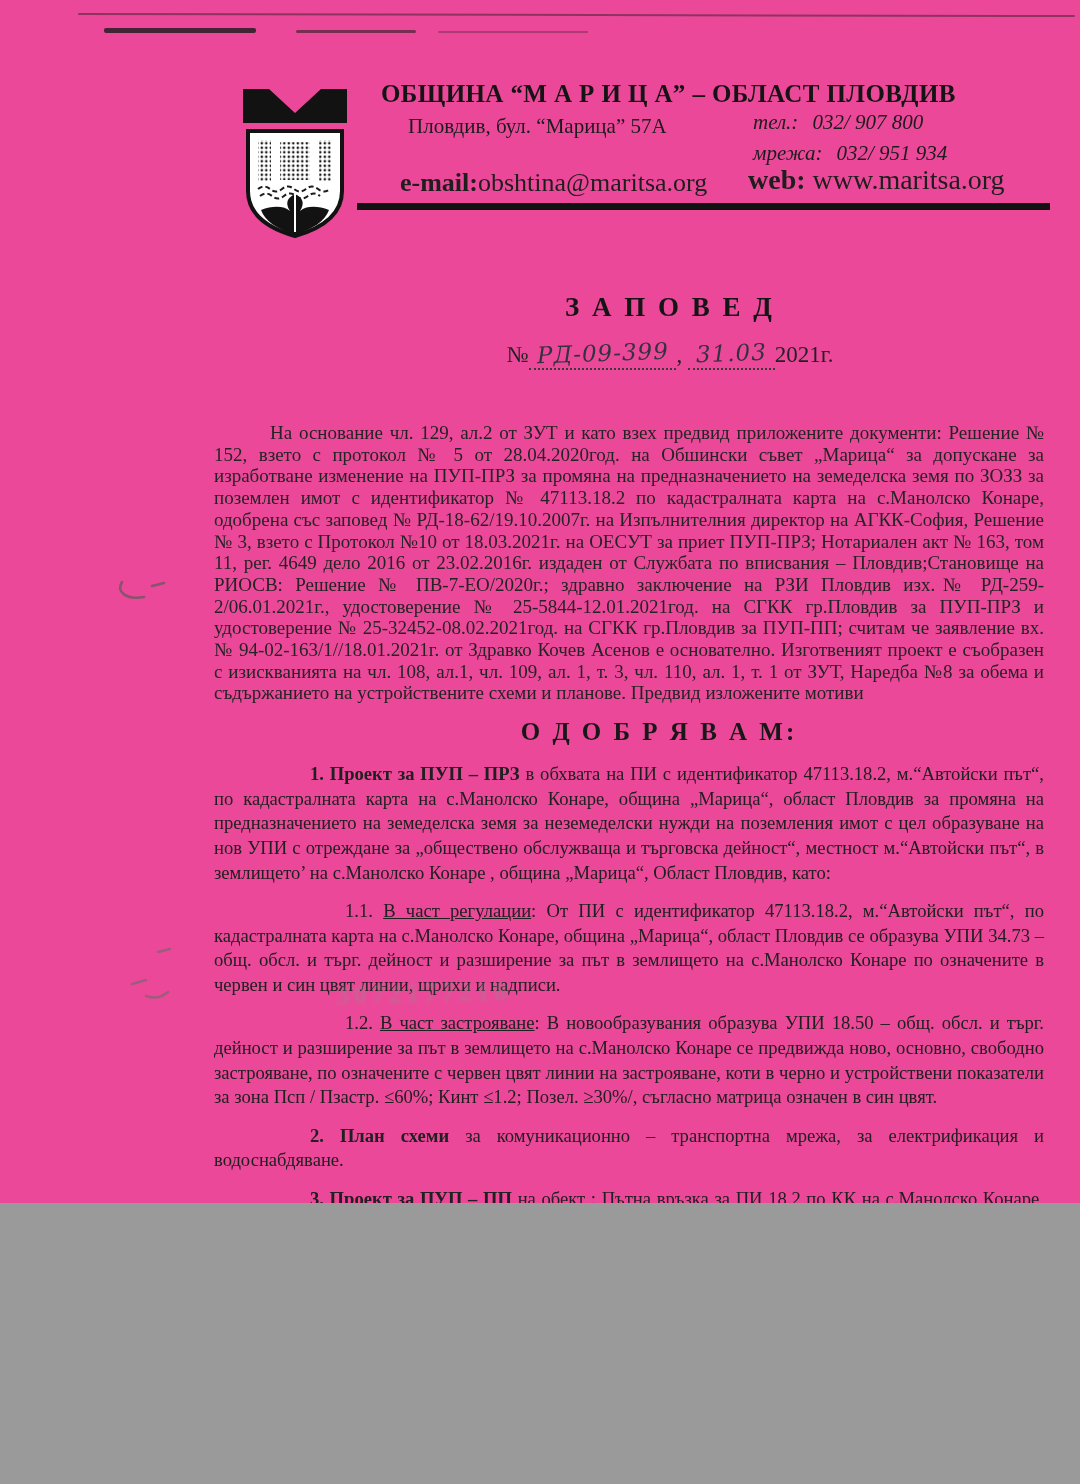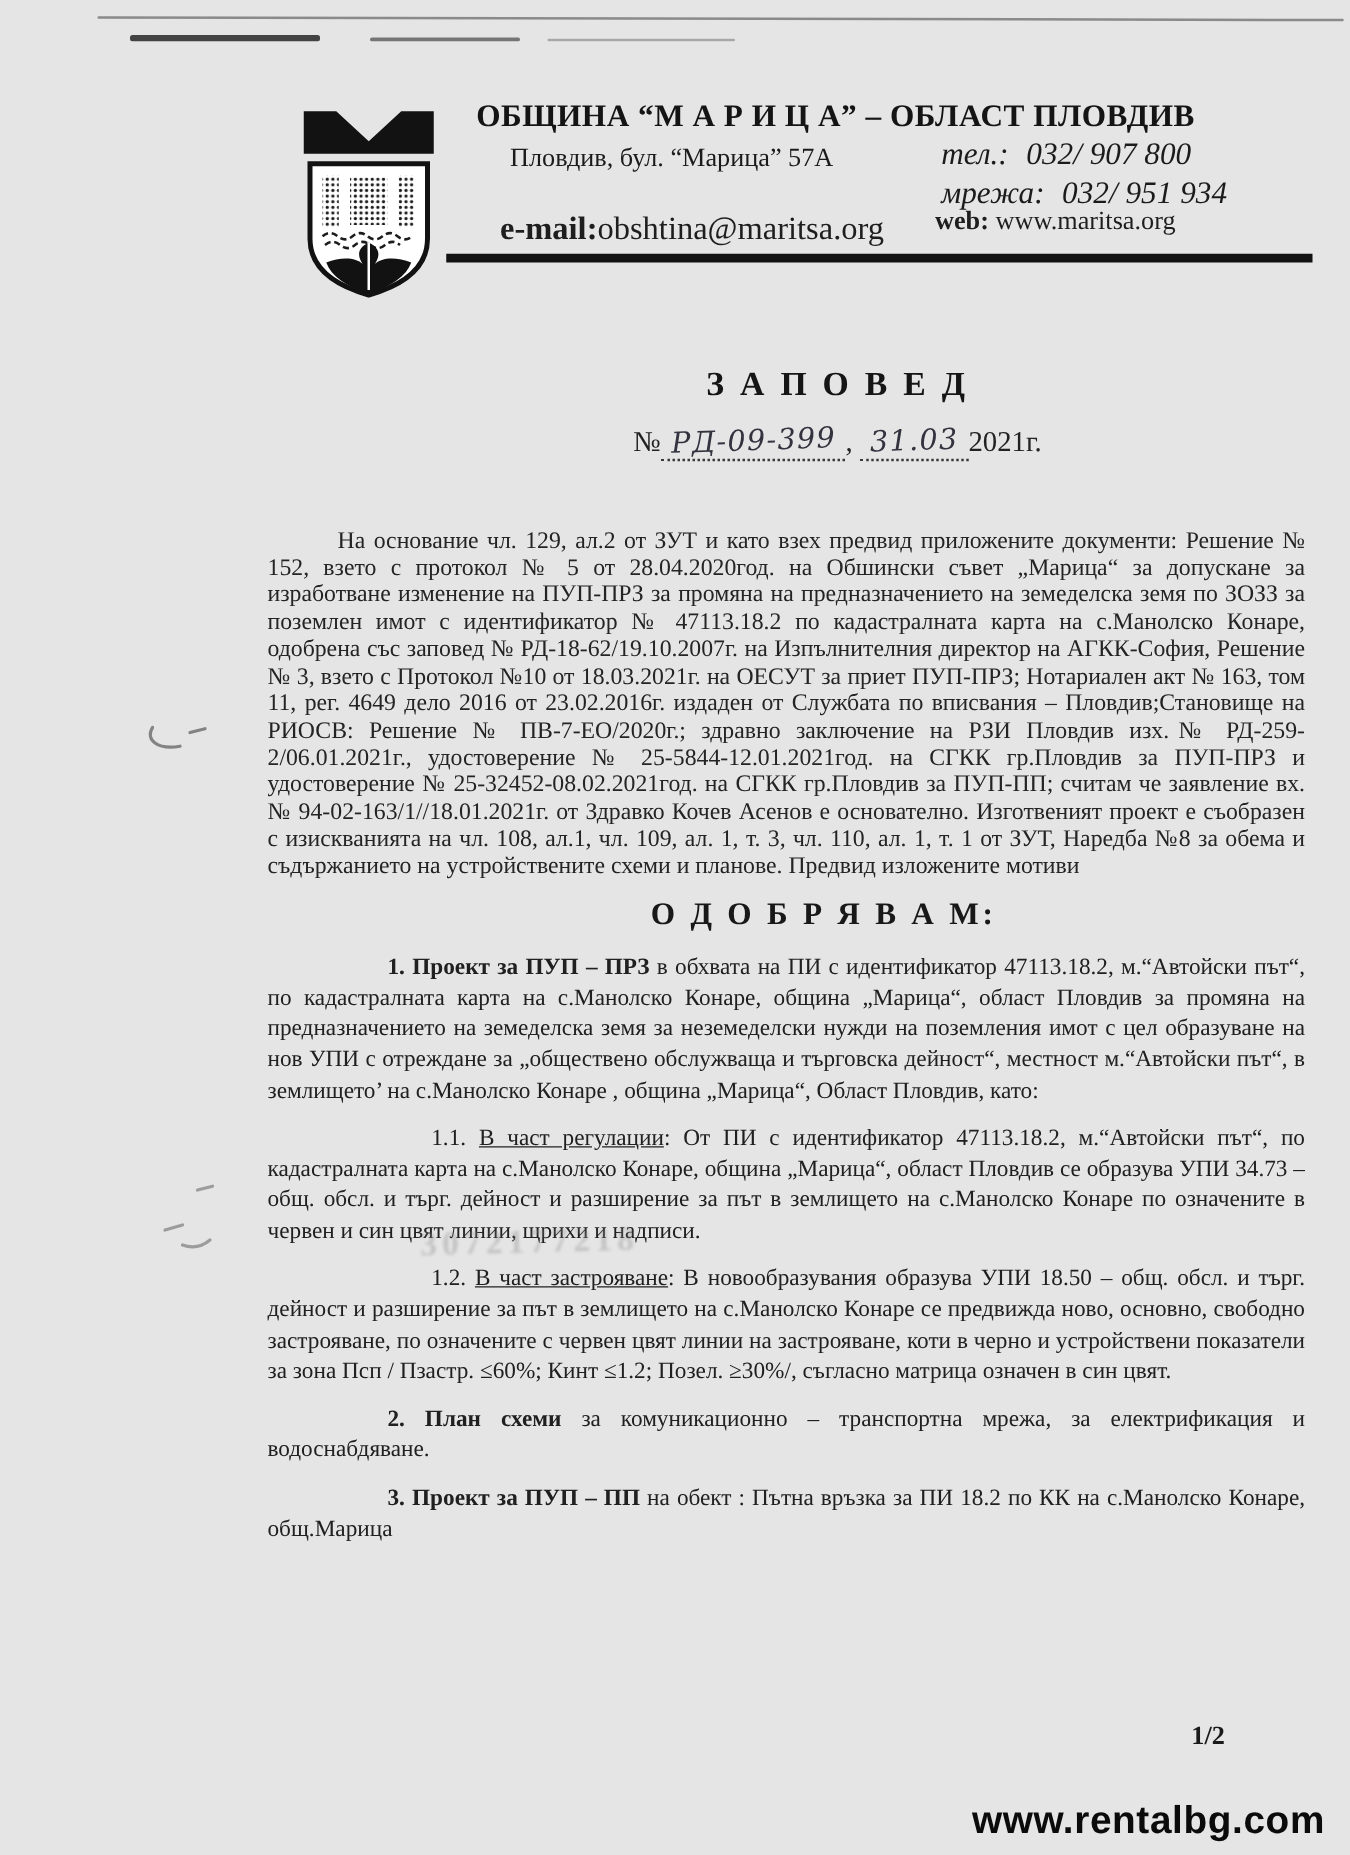--- a/index.html
+++ b/index.html
@@ -1,36 +1,36 @@
 <!DOCTYPE html>
 <html><head>
 <meta charset="utf-8">
 <style>
   html,body{margin:0;padding:0;background:#9a9a9a;}
   .page{
-    position:relative;width:1080px;height:1484px;margin:0 auto;
-    background:#e5e5e5;overflow:hidden;color:#1e1e1e;
+    position:relative;width:1080px;height:1203px;margin:0 auto;
+    background:#ec4899;overflow:hidden;color:#1e1e1e;
     font-family:"Liberation Serif","DejaVu Serif",serif;
   }
   
   .streak{position:absolute;background:#1a1a1a;border-radius:2px;}
   .streak.s1{left:78px;top:14px;width:997px;height:2px;opacity:.45;transform:rotate(.12deg);}
   .streak.s2{left:104px;top:28px;width:152px;height:5px;opacity:.8;}
   .streak.s3{left:296px;top:30px;width:120px;height:3px;opacity:.55;}
   .streak.s4{left:438px;top:31px;width:150px;height:2px;opacity:.3;}
 
   
   .logo{position:absolute;left:233px;top:83px;width:124px;height:158px;}
   .org{position:absolute;left:381px;top:80px;font-size:25px;font-weight:bold;white-space:nowrap;letter-spacing:.4px;color:#141414;}
   .addr{position:absolute;left:408px;top:114px;font-size:21px;color:#1b1b1b;}
-  .tel,.fax{position:absolute;left:753px;font-style:italic;font-size:25px;white-space:nowrap;color:#1b1b1b;}
+  .tel,.fax{position:absolute;left:753px;font-style:italic;font-size:21px;white-space:nowrap;color:#1b1b1b;}
   .tel{top:110px;} .fax{top:141px;}
   .tel .lbl,.fax .lbl{margin-right:14px;}
   .email{position:absolute;left:400px;top:168px;font-size:26px;}
-  .web{position:absolute;left:748px;top:164px;font-size:21px;}
+  .web{position:absolute;left:748px;top:164px;font-size:28px;}
   .blbl{font-weight:bold;}
   .rule{position:absolute;left:357px;top:203px;width:693px;height:7px;background:#121212;}
 
   
   .title{position:absolute;left:250px;top:292px;width:840px;text-align:center;
          font-weight:bold;font-size:27px;letter-spacing:3px;color:#151515;}
   .order{position:absolute;left:250px;top:341px;width:840px;text-align:center;font-size:23px;color:#222;}
   .dotted{border-bottom:2px dotted #3a3a3a;padding:0 8px;display:inline-block;}
   .hand{font-family:"DejaVu Serif",serif;font-style:italic;display:inline-block;
         transform:rotate(-2deg) translateY(-1px);color:#33333f;letter-spacing:1px;}

